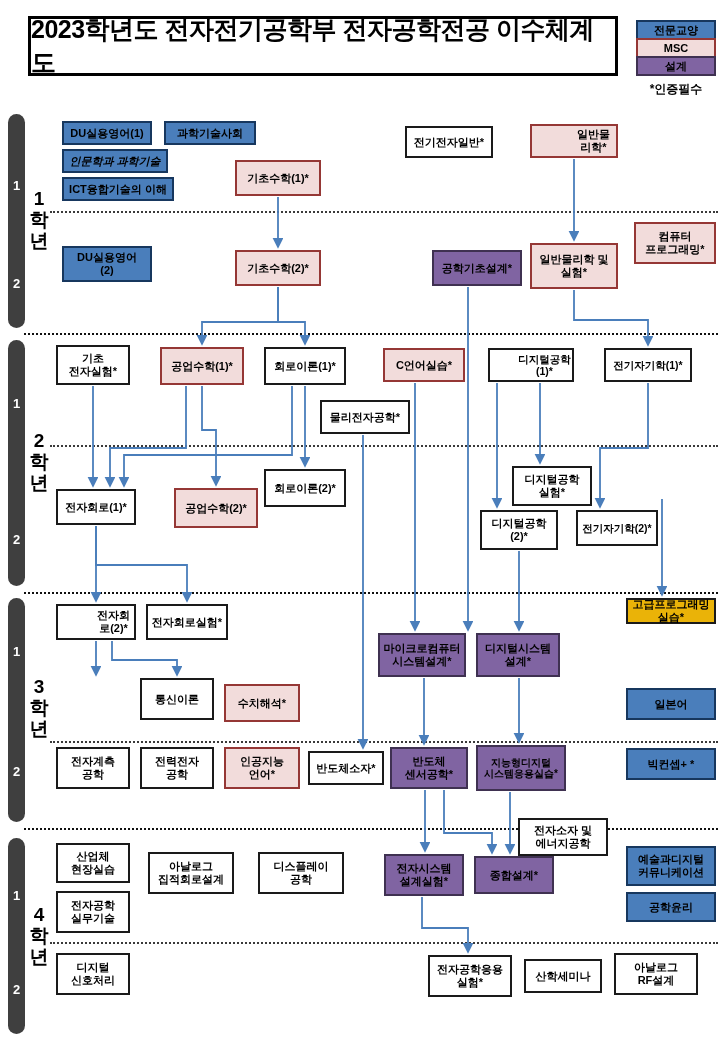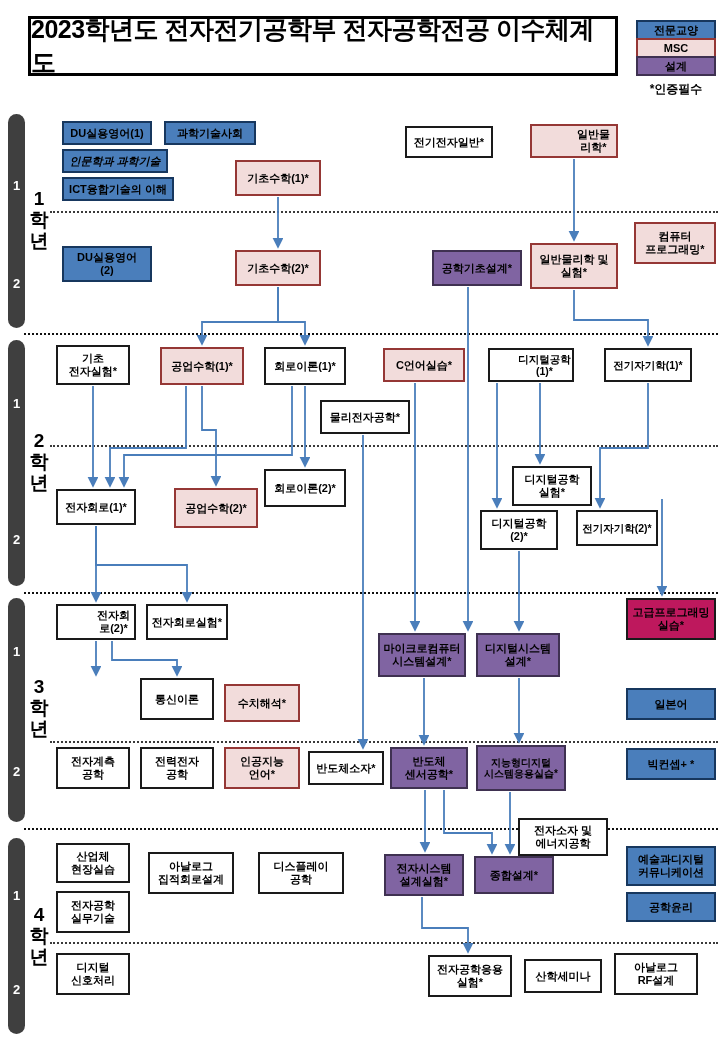--- a/index.html
+++ b/index.html
@@ -99,21 +99,21 @@
 실험*</div>
     <div class="node" style="left: 480px; top: 510px; width: 78px; height: 40px; background: rgb(255, 255, 255); border-color: rgb(26, 26, 26);">디지털공학
 (2)*</div>
     <div class="node" style="left: 576px; top: 510px; width: 82px; height: 36px; background: rgb(255, 255, 255); border-color: rgb(26, 26, 26); font-size: 10.5px;">전기자기학(2)*</div>
     <div class="node" style="left: 56px; top: 604px; width: 80px; height: 36px; background: rgb(255, 255, 255); border-color: rgb(26, 26, 26); padding-left: 36px;">전자회로(2)*</div>
     <div class="node" style="left: 146px; top: 604px; width: 82px; height: 36px; background: rgb(255, 255, 255); border-color: rgb(26, 26, 26);">전자회로실험*</div>
     <div class="node" style="left: 378px; top: 633px; width: 88px; height: 44px; background: rgb(128, 100, 162); border-color: rgb(63, 49, 81);">마이크로컴퓨터
 시스템설계*</div>
     <div class="node" style="left: 476px; top: 633px; width: 84px; height: 44px; background: rgb(128, 100, 162); border-color: rgb(63, 49, 81);">디지털시스템
 설계*</div>
-    <div class="node" style="left: 626px; top: 598px; width: 90px; height: 42px; background: #be185d; border-color: rgb(26, 26, 26);">고급프로그래밍
+    <div class="node" style="left: 626px; top: 598px; width: 90px; height: 26px; background: #eab308; border-color: rgb(26, 26, 26);">고급프로그래밍
 실습*</div>
     <div class="node" style="left: 140px; top: 678px; width: 74px; height: 42px; background: rgb(255, 255, 255); border-color: rgb(26, 26, 26);">통신이론</div>
     <div class="node" style="left: 224px; top: 684px; width: 76px; height: 38px; background: rgb(242, 220, 219); border-color: rgb(149, 55, 53);">수치해석*</div>
     <div class="node" style="left: 626px; top: 688px; width: 90px; height: 32px; background: rgb(74, 126, 187); border-color: rgb(23, 55, 94);">일본어</div>
     <div class="node" style="left: 56px; top: 747px; width: 74px; height: 42px; background: rgb(255, 255, 255); border-color: rgb(26, 26, 26);">전자계측
 공학</div>
     <div class="node" style="left: 140px; top: 747px; width: 74px; height: 42px; background: rgb(255, 255, 255); border-color: rgb(26, 26, 26);">전력전자
 공학</div>
     <div class="node" style="left: 224px; top: 747px; width: 76px; height: 42px; background: rgb(242, 220, 219); border-color: rgb(149, 55, 53);">인공지능
 언어*</div>

